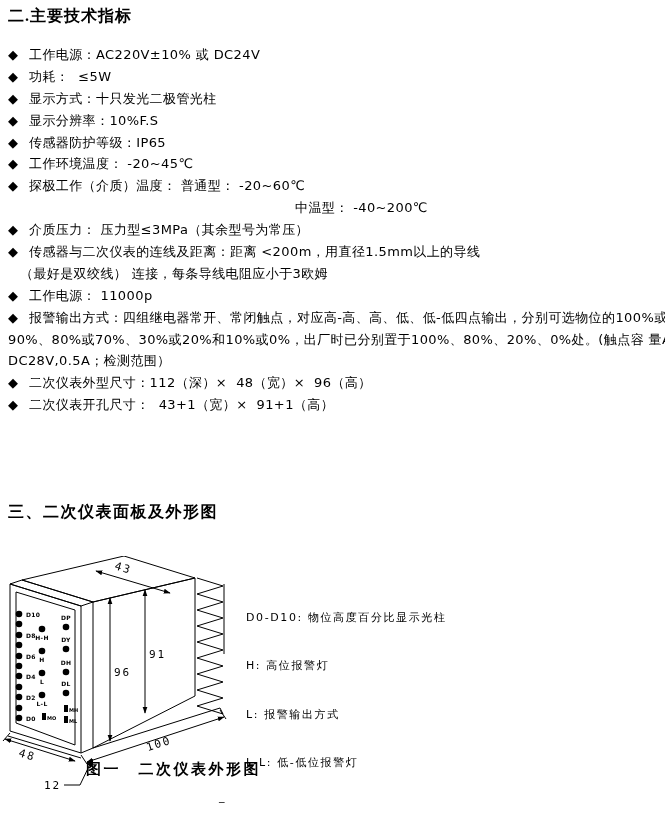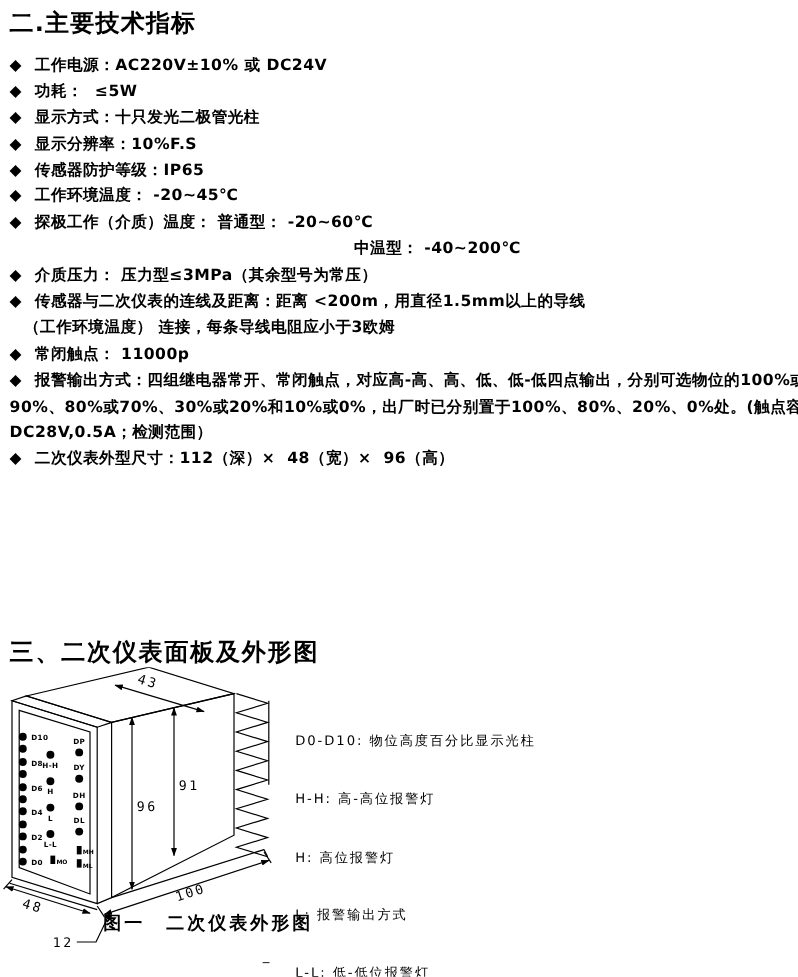--- a/index.html
+++ b/index.html
@@ -2,28 +2,28 @@
 <html><head>
 <meta charset="utf-8">
 <style>
   html,body{margin:0;padding:0;}
   body{
     width:665px;height:814px;position:relative;overflow:hidden;
     background:#ffffff;color:#000;
     font-family:"DejaVu Sans","Liberation Sans",sans-serif;
   }
   .sec-title{
-    position:absolute;left:8px;font-size:20px;font-weight:bold;
-    letter-spacing:1px;white-space:pre;
+    position:absolute;left:8px;font-size:16px;font-weight:bold;
+    letter-spacing:1px;white-space:pre;font-family:Liberation Serif, serif;
   }
   #sec2-title{top:6px;}
-  #sec3-title{top:502px;letter-spacing:1.5px;margin-top:28px;}
+  #sec3-title{top:502px;letter-spacing:1.5px;}
   .spec{position:absolute;left:8px;top:44px;width:654px;}
   .spec .ln{
-    line-height:21.9px;height:21.9px;font-size:13px;font-weight:bold;
+    line-height:21.9px;height:21.9px;font-size:13px;font-weight:normal;
     letter-spacing:0.4px;white-space:pre;overflow:visible;
   }
   .spec .dia{display:inline-block;width:21px;font-size:13px;}
   .spec .i1{padding-left:12px;}
   .spec .i2{padding-left:287px;}
   .legend{
     position:absolute;left:246px;top:578px;width:414px;
     font-size:11px;line-height:16.1px;letter-spacing:1.6px;white-space:pre;
   }
   .legend .lg-ln{height:16.1px;}
@@ -49,26 +49,27 @@
   <div class="ln"><span class="dia">◆</span><span>工作电源：AC220V±10% 或 DC24V</span></div>
   <div class="ln"><span class="dia">◆</span><span>功耗：  ≤5W</span></div>
   <div class="ln"><span class="dia">◆</span><span>显示方式：十只发光二极管光柱</span></div>
   <div class="ln"><span class="dia">◆</span><span>显示分辨率：10%F.S</span></div>
   <div class="ln"><span class="dia">◆</span><span>传感器防护等级：IP65</span></div>
   <div class="ln"><span class="dia">◆</span><span>工作环境温度： -20~45℃</span></div>
   <div class="ln"><span class="dia">◆</span><span>探极工作（介质）温度： 普通型： -20~60℃</span></div>
   <div class="ln i2"><span>中温型： -40~200℃</span></div>
   <div class="ln"><span class="dia">◆</span><span>介质压力： 压力型≤3MPa（其余型号为常压）</span></div>
   <div class="ln"><span class="dia">◆</span><span>传感器与二次仪表的连线及距离：距离 &lt;200m，用直径1.5mm以上的导线</span></div>
-  <div class="ln i1"><span>（工作环境温度） 连接，每条导线电阻应小于3欧姆</span></div>
-  <div class="ln"><span class="dia">◆</span><span>常闭触点： 11000p</span></div>
+  <div class="ln i1"><span>（最好是双绞线） 连接，每条导线电阻应小于3欧姆</span></div>
+  <div class="ln"><span class="dia">◆</span><span>工作电源： 11000p</span></div>
   <div class="ln"><span class="dia">◆</span><span>报警输出方式：四组继电器常开、常闭触点，对应高-高、高、低、低-低四点输出，分别可选物位的100%或</span></div>
   <div class="ln"><span>90%、80%或70%、30%或20%和10%或0%，出厂时已分别置于100%、80%、20%、0%处。(触点容 量AC250V，0.3A；</span></div>
   <div class="ln"><span>DC28V,0.5A；检测范围）</span></div>
   <div class="ln"><span class="dia">◆</span><span>二次仪表外型尺寸：112（深）×  48（宽）×  96（高）</span></div>
+  <div class="ln"><span class="dia">◆</span><span>二次仪表开孔尺寸：  43+1（宽）×  91+1（高）</span></div>
 </div>
 
 <div id="sec3-title" class="sec-title">三、二次仪表面板及外形图</div>
 
 <svg id="drawing" width="236" height="252" viewBox="0 0 236 252" xmlns="http://www.w3.org/2000/svg">
   <defs>
     <marker id="ar" viewBox="0 0 10 10" refX="9" refY="5" markerWidth="7" markerHeight="7" orient="auto-start-reverse">
       <path d="M0,1.5 L10,5 L0,8.5 z" fill="#000"></path>
     </marker>
   </defs>
@@ -161,21 +162,20 @@
     <text class="dimtxt" x="42" y="233">12</text>
   </g>
 </svg>
 
 <div id="fig-caption">图一　二次仪表外形图</div>
 
 <div id="stray-dash">_</div>
 
 <div class="legend">
   <div class="lg-ln">D0-D10: 物位高度百分比显示光柱</div>
-  <div class="lg-ln">H-H: 高-高位报警灯</div>
   <div class="lg-ln">H: 高位报警灯</div>
   <div class="lg-ln">L: 报警输出方式</div>
   <div class="lg-ln">L-L: 低-低位报警灯</div>
   
   
   
   
   
   
   

